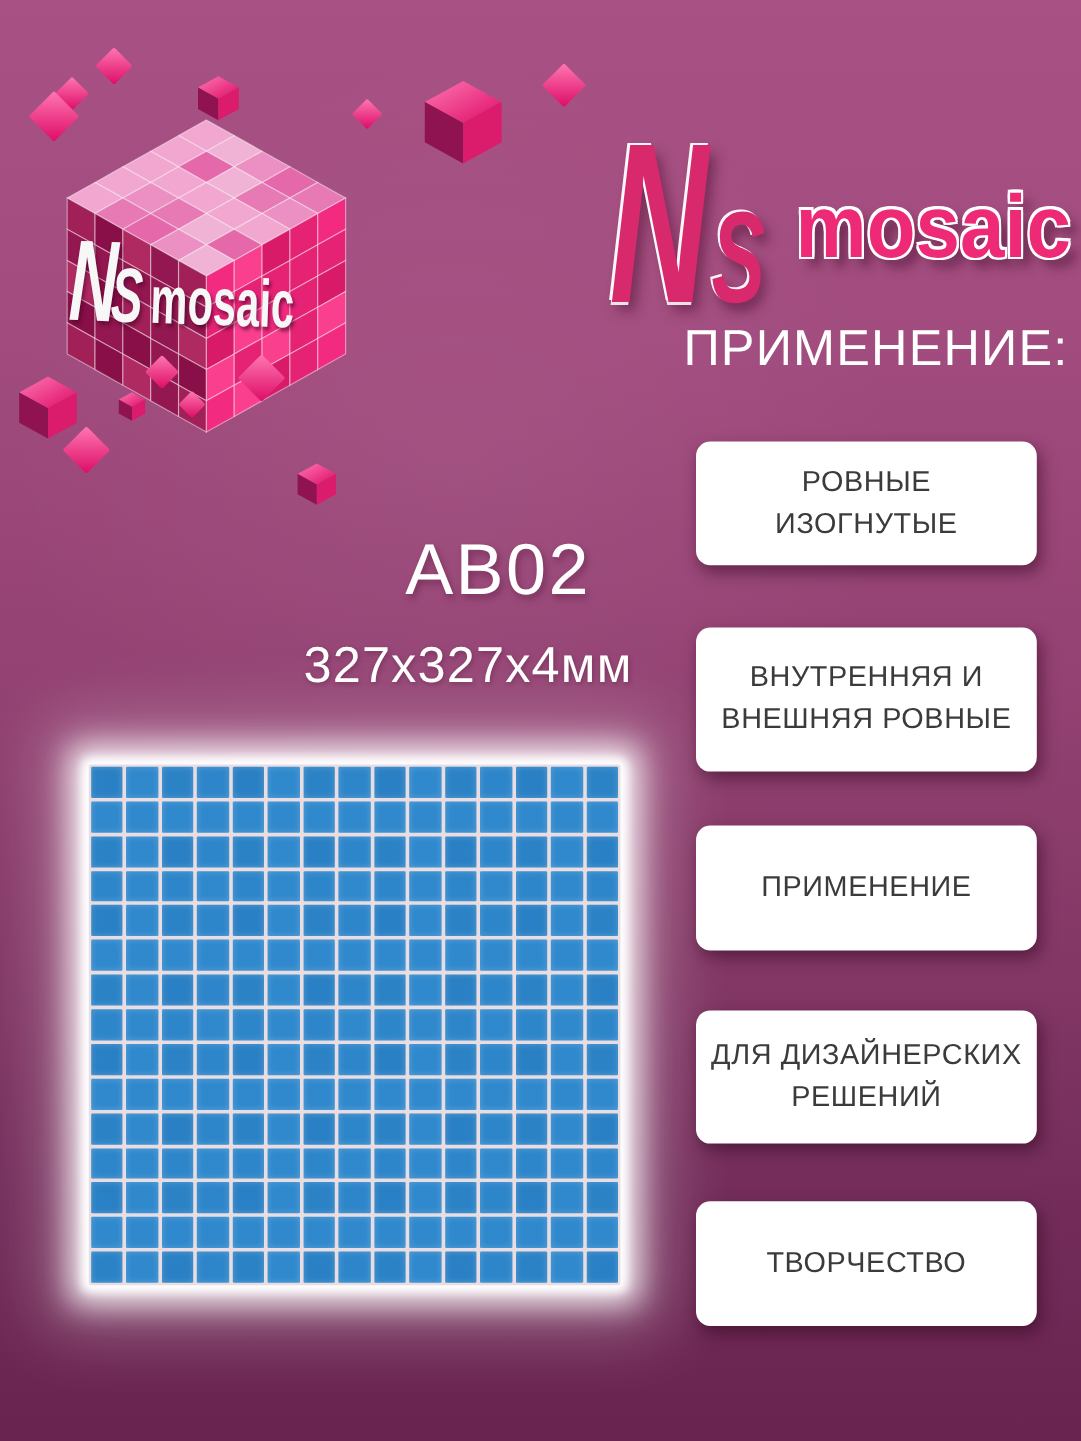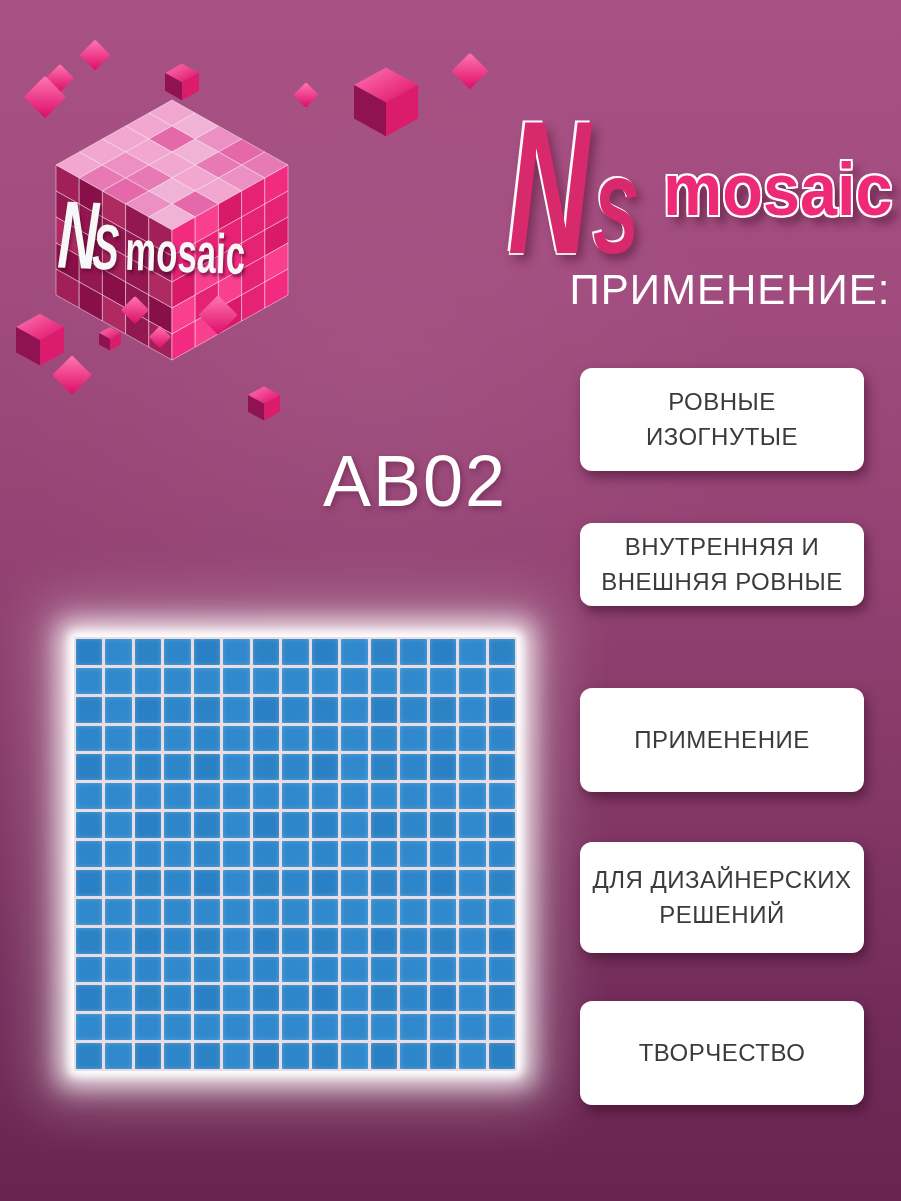--- a/index.html
+++ b/index.html
@@ -42,21 +42,21 @@
     color:#ee2a76;transform:scaleX(.9);transform-origin:left bottom;margin-left:-2px;position:relative;top:-38px;
     text-shadow:2px 0 #fff,-2px 0 #fff,0 2px #fff,0 -2px #fff,2px 2px #fff,-2px -2px #fff,2px -2px #fff,-2px 2px #fff,8px 8px 10px rgba(50,0,25,.5);}
   
   .apps-heading{
     position:absolute;left:565px;top:266px;width:330px;text-align:center;
     color:#fff;font-size:42px;font-weight:400;letter-spacing:1px;
   }
   
   .product-code{
     position:absolute;left:190px;top:440px;width:450px;text-align:center;
-    color:#fff;font-size:72px;letter-spacing:2px;font-weight:400;
+    color:#fff;font-size:60px;letter-spacing:2px;font-weight:400;
     text-shadow:2px 3px 6px rgba(60,0,35,.35);
   }
   .product-size{
     position:absolute;left:165px;top:530px;width:450px;text-align:center;
     color:#fff;font-size:42px;letter-spacing:1px;font-weight:400;
     text-shadow:1px 2px 4px rgba(60,0,35,.3);
   }
   
   .app-card{
     position:absolute;left:580px;width:284px;background:#fff;border-radius:12px;
@@ -199,26 +199,27 @@
 
   <div class="brand">
     <span class="b-n">N</span>
     <span class="b-s">S</span>
     <span class="b-m">mosaic</span>
   </div>
 
   <div class="apps-heading">ПРИМЕНЕНИЕ:</div>
 
   <div class="product-code">AB02</div>
+  <div class="product-size">327x327x4мм</div>
 
   <div class="app-card" style="top:368px;height:103px;">
     <div class="card-line">РОВНЫЕ</div>
     <div class="card-line">ИЗОГНУТЫЕ</div>
   </div>
-  <div class="app-card" style="top:523px;height:83px;text-align:right;">
+  <div class="app-card" style="top:523px;height:120px;text-align:right;">
     <div class="card-line">ВНУТРЕННЯЯ И</div>
     <div class="card-line">ВНЕШНЯЯ РОВНЫЕ</div>
   </div>
   <div class="app-card" style="top:688px;height:104px;">
     <div class="card-line">ПРИМЕНЕНИЕ</div>
   </div>
   <div class="app-card" style="top:1001px;height:104px;">
     <div class="card-line">ТВОРЧЕСТВО</div>
     <div class="card-line"></div>
   </div>

